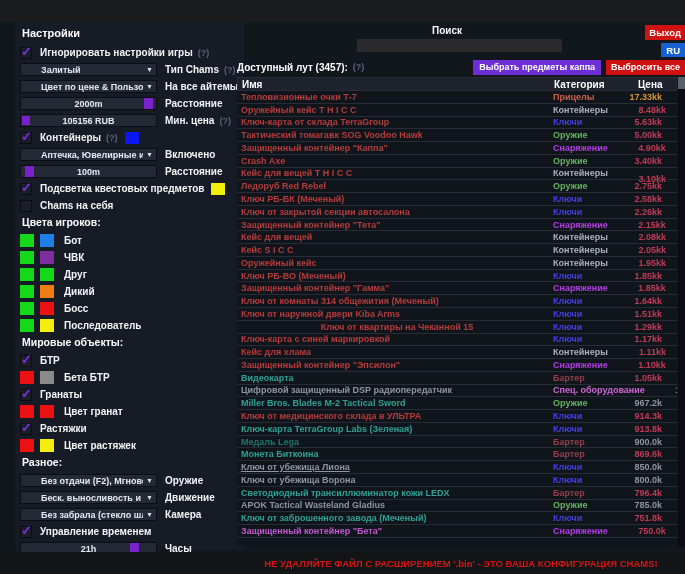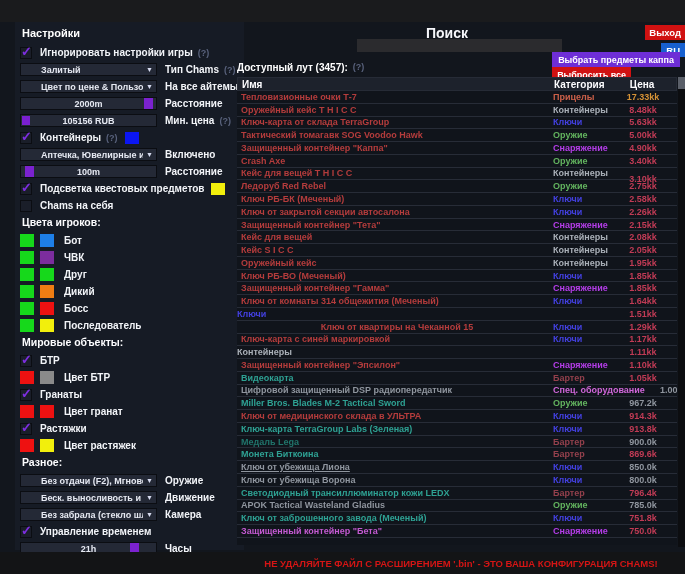--- a/index.html
+++ b/index.html
@@ -28,36 +28,36 @@
   .check{width:12px;height:12px;background:#1a1e29;border:1px solid #0b0d12;box-sizing:border-box;position:relative;margin-right:8px;flex:none;}
   .check.on::after{content:"✓";position:absolute;left:0px;top:-4px;font-size:13px;color:#7d2ee0;}
   .lbl{font-size:10px;color:#f2f4f8;white-space:nowrap;}
   .ml{margin-left:8px;}
   .help{font-size:9px;color:#59627c;margin-left:5px;}
   .swatch{width:14px;height:12px;margin-left:7px;flex:none;}
   .pair-sw{width:14px;height:13px;margin-right:6px;flex:none;}
 
   
   .right{position:absolute;left:237px;top:22px;width:448px;height:530px;}
-  .search-label{position:absolute;left:0;width:420px;top:3px;text-align:center;font-size:14px;color:#f5f6fa;}
+  .search-label{position:absolute;left:0;width:420px;top:3px;text-align:center;font-size:10px;color:#f5f6fa;}
   .search-input{position:absolute;left:120px;top:17px;width:197px;height:13px;background:#2b2b2e;border:none;outline:none;color:#ddd;font-size:9px;padding:0 4px;}
   .exit-btn{position:absolute;right:0;top:3px;height:15px;padding:0 4px;background:#d01111;color:#fff;font-size:9.5px;display:flex;align-items:center;}
   .lang-btn{position:absolute;right:0;top:21px;height:14px;padding:0 5px;background:#1760cf;color:#fff;font-size:9.5px;display:flex;align-items:center;}
   .loot-head{position:absolute;top:37px;left:0;right:0;height:16px;display:flex;align-items:center;}
   .loot-title{font-size:10px;color:#fff;}
-  .head-btns{margin-left:auto;display:flex;align-items:flex-start;flex-direction:column;}
+  .head-btns{margin-left:auto;display:flex;align-items:center;}
   .kappa-btn{background:#6e2ed6;color:#fff;font-size:9px;height:15px;display:flex;align-items:center;padding:0 6px;margin-right:5px;}
   .drop-btn{background:#d01111;color:#fff;font-size:9px;height:15px;display:flex;align-items:center;padding:0 5px;}
   .table{position:absolute;top:55px;left:0;width:440px;height:470px;}
   .thead{display:flex;align-items:center;height:14px;background:#1d222c;font-size:10px;color:#fdfdff;border:1px solid #262b36;box-sizing:border-box;}
   .rows{height:454px;overflow:hidden;}
   .row{display:flex;align-items:center;height:11.77px;border-bottom:1px solid #272c37;background:#10141b;font-size:9px;}
   .c-name{width:316px;padding-left:4px;box-sizing:border-box;white-space:nowrap;overflow:hidden;flex:none;}
   .c-cat{flex:1;white-space:nowrap;overflow:visible;}
-  .c-price{width:58px;text-align:center;padding-right:5px;flex:none;white-space:nowrap;}
+  .c-price{width:58px;text-align:right;padding-right:15px;flex:none;white-space:nowrap;}
   .scroll-track{position:absolute;left:441px;top:55px;width:7px;height:470px;background:#0c0d10;}
   .scroll-thumb{position:absolute;left:441px;top:55px;width:7px;height:12px;background:#5a5f69;}
 </style>
 </head>
 <body>
 
 <div class="titlebar"></div>
 
 <div class="left-panel">
   <div class="panel-title">Настройки</div>
@@ -158,21 +158,21 @@
         <span class="lbl" style="margin-left: 4px;">Последователь</span>
       </div>
       <div class="section">Мировые объекты:</div>
       <div class="s-row">
         <span class="check on"></span>
         <span class="lbl">БТР</span>
       </div>
       <div class="s-row pair">
         <span class="pair-sw" style="background: rgb(238, 17, 17);"></span>
         <span class="pair-sw" style="background: rgb(138, 138, 138);"></span>
-        <span class="lbl" style="margin-left: 4px;">Цвет БТР</span>
+        <span class="lbl" style="margin-left: 4px;">Бета БТР</span>
       </div>
       <div class="s-row">
         <span class="check on"></span>
         <span class="lbl">Гранаты</span>
       </div>
       <div class="s-row pair">
         <span class="pair-sw" style="background: rgb(238, 17, 17);"></span>
         <span class="pair-sw" style="background: rgb(238, 17, 17);"></span>
         <span class="lbl" style="margin-left: 4px;">Цвет гранат</span>
       </div>
@@ -322,34 +322,36 @@
           <span class="c-name" style="color: rgb(180, 60, 60);">Защищенный контейнер "Гамма"</span>
           <span class="c-cat" style="color: rgb(180, 61, 232);">Снаряжение</span>
           <span class="c-price" style="color: rgb(192, 59, 85);">1.85kk</span>
         </div>
         <div class="row">
           <span class="c-name" style="color: rgb(180, 60, 60);">Ключ от комнаты 314 общежития (Меченый)</span>
           <span class="c-cat" style="color: rgb(67, 64, 224);">Ключи</span>
           <span class="c-price" style="color: rgb(192, 59, 85);">1.64kk</span>
         </div>
         <div class="row">
+          <span class="c-name" style="color: rgb(180, 60, 60);">Ключ от наружной двери Kiba Arms</span>
           <span class="c-cat" style="color: rgb(67, 64, 224);">Ключи</span>
           <span class="c-price" style="color: rgb(192, 59, 85);">1.51kk</span>
         </div>
         <div class="row">
           <span class="c-name" style="color: rgb(180, 60, 60); text-align: center;">Ключ от квартиры на Чеканной 15</span>
           <span class="c-cat" style="color: rgb(67, 64, 224);">Ключи</span>
           <span class="c-price" style="color: rgb(192, 59, 85);">1.29kk</span>
         </div>
         <div class="row">
           <span class="c-name" style="color: rgb(180, 60, 60);">Ключ-карта с синей маркировкой</span>
           <span class="c-cat" style="color: rgb(67, 64, 224);">Ключи</span>
           <span class="c-price" style="color: rgb(192, 59, 85);">1.17kk</span>
         </div>
         <div class="row">
+          <span class="c-name" style="color: rgb(180, 60, 60);">Кейс для хлама</span>
           <span class="c-cat" style="color: rgb(170, 176, 184);">Контейнеры</span>
           <span class="c-price" style="color: rgb(192, 59, 85);">1.11kk</span>
         </div>
         <div class="row">
           <span class="c-name" style="color: rgb(180, 60, 60);">Защищенный контейнер "Эпсилон"</span>
           <span class="c-cat" style="color: rgb(180, 61, 232);">Снаряжение</span>
           <span class="c-price" style="color: rgb(192, 59, 85);">1.10kk</span>
         </div>
         <div class="row">
           <span class="c-name" style="color: rgb(46, 161, 147);">Видеокарта</span>

